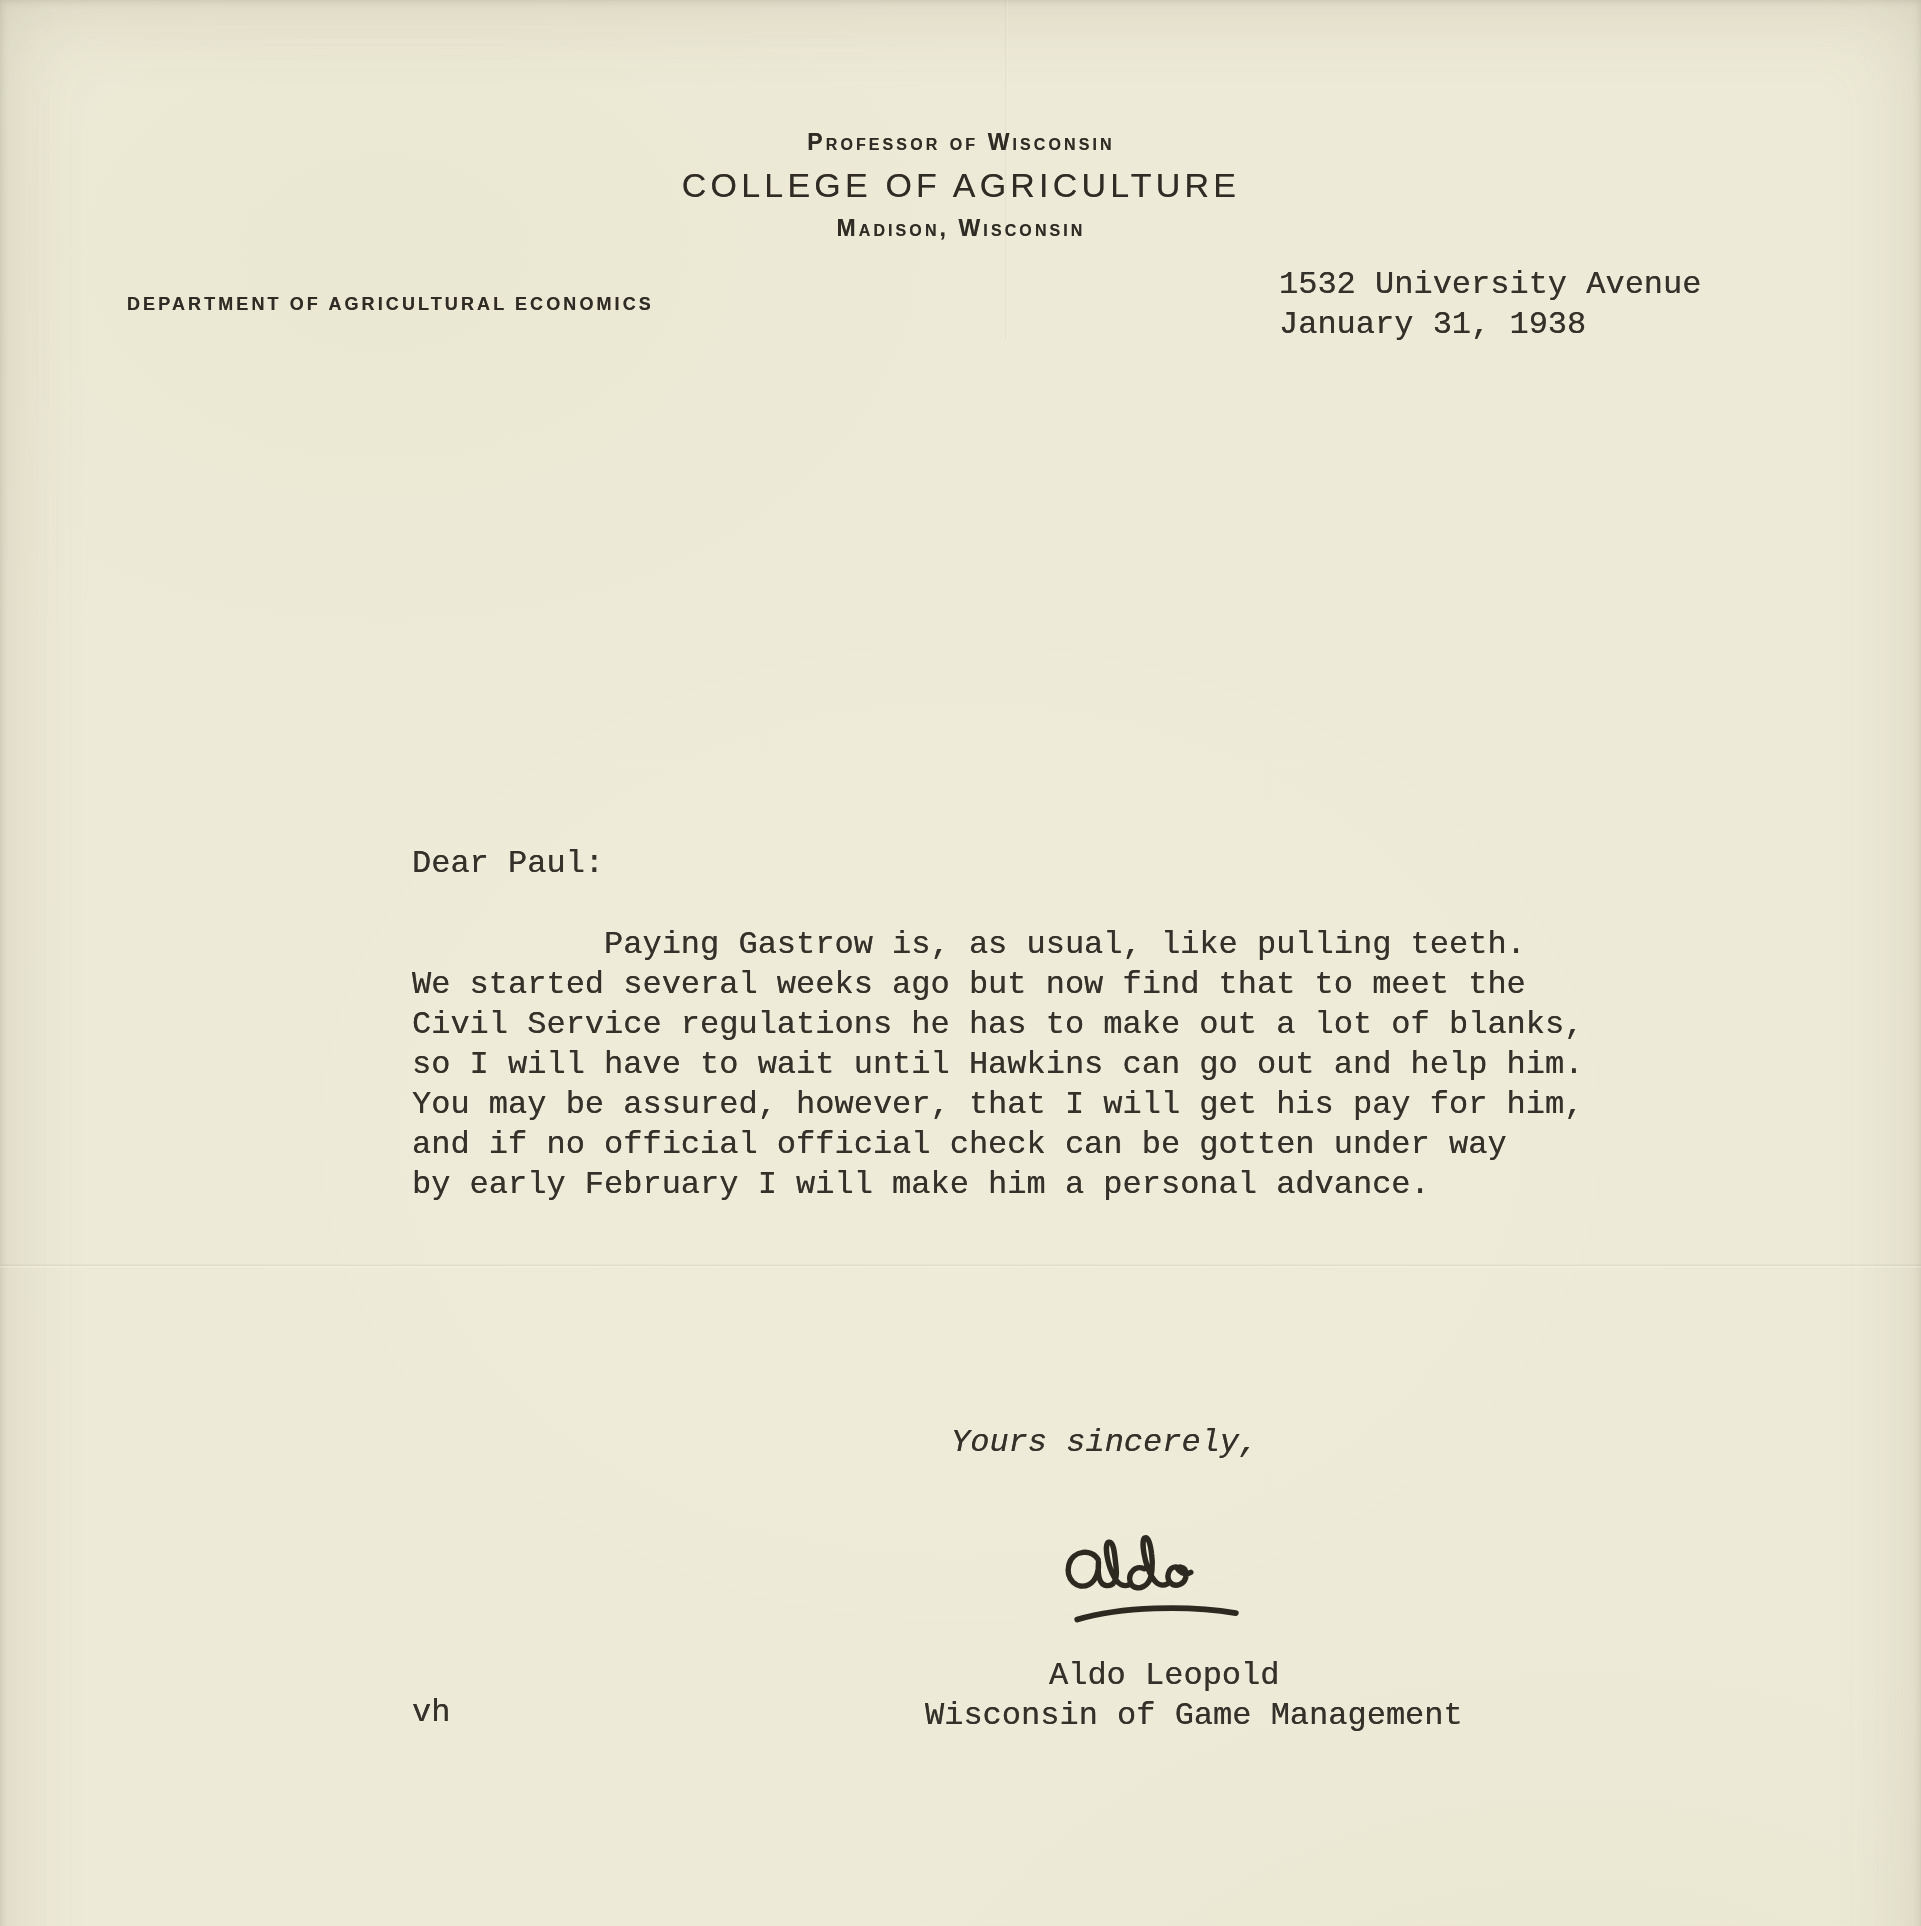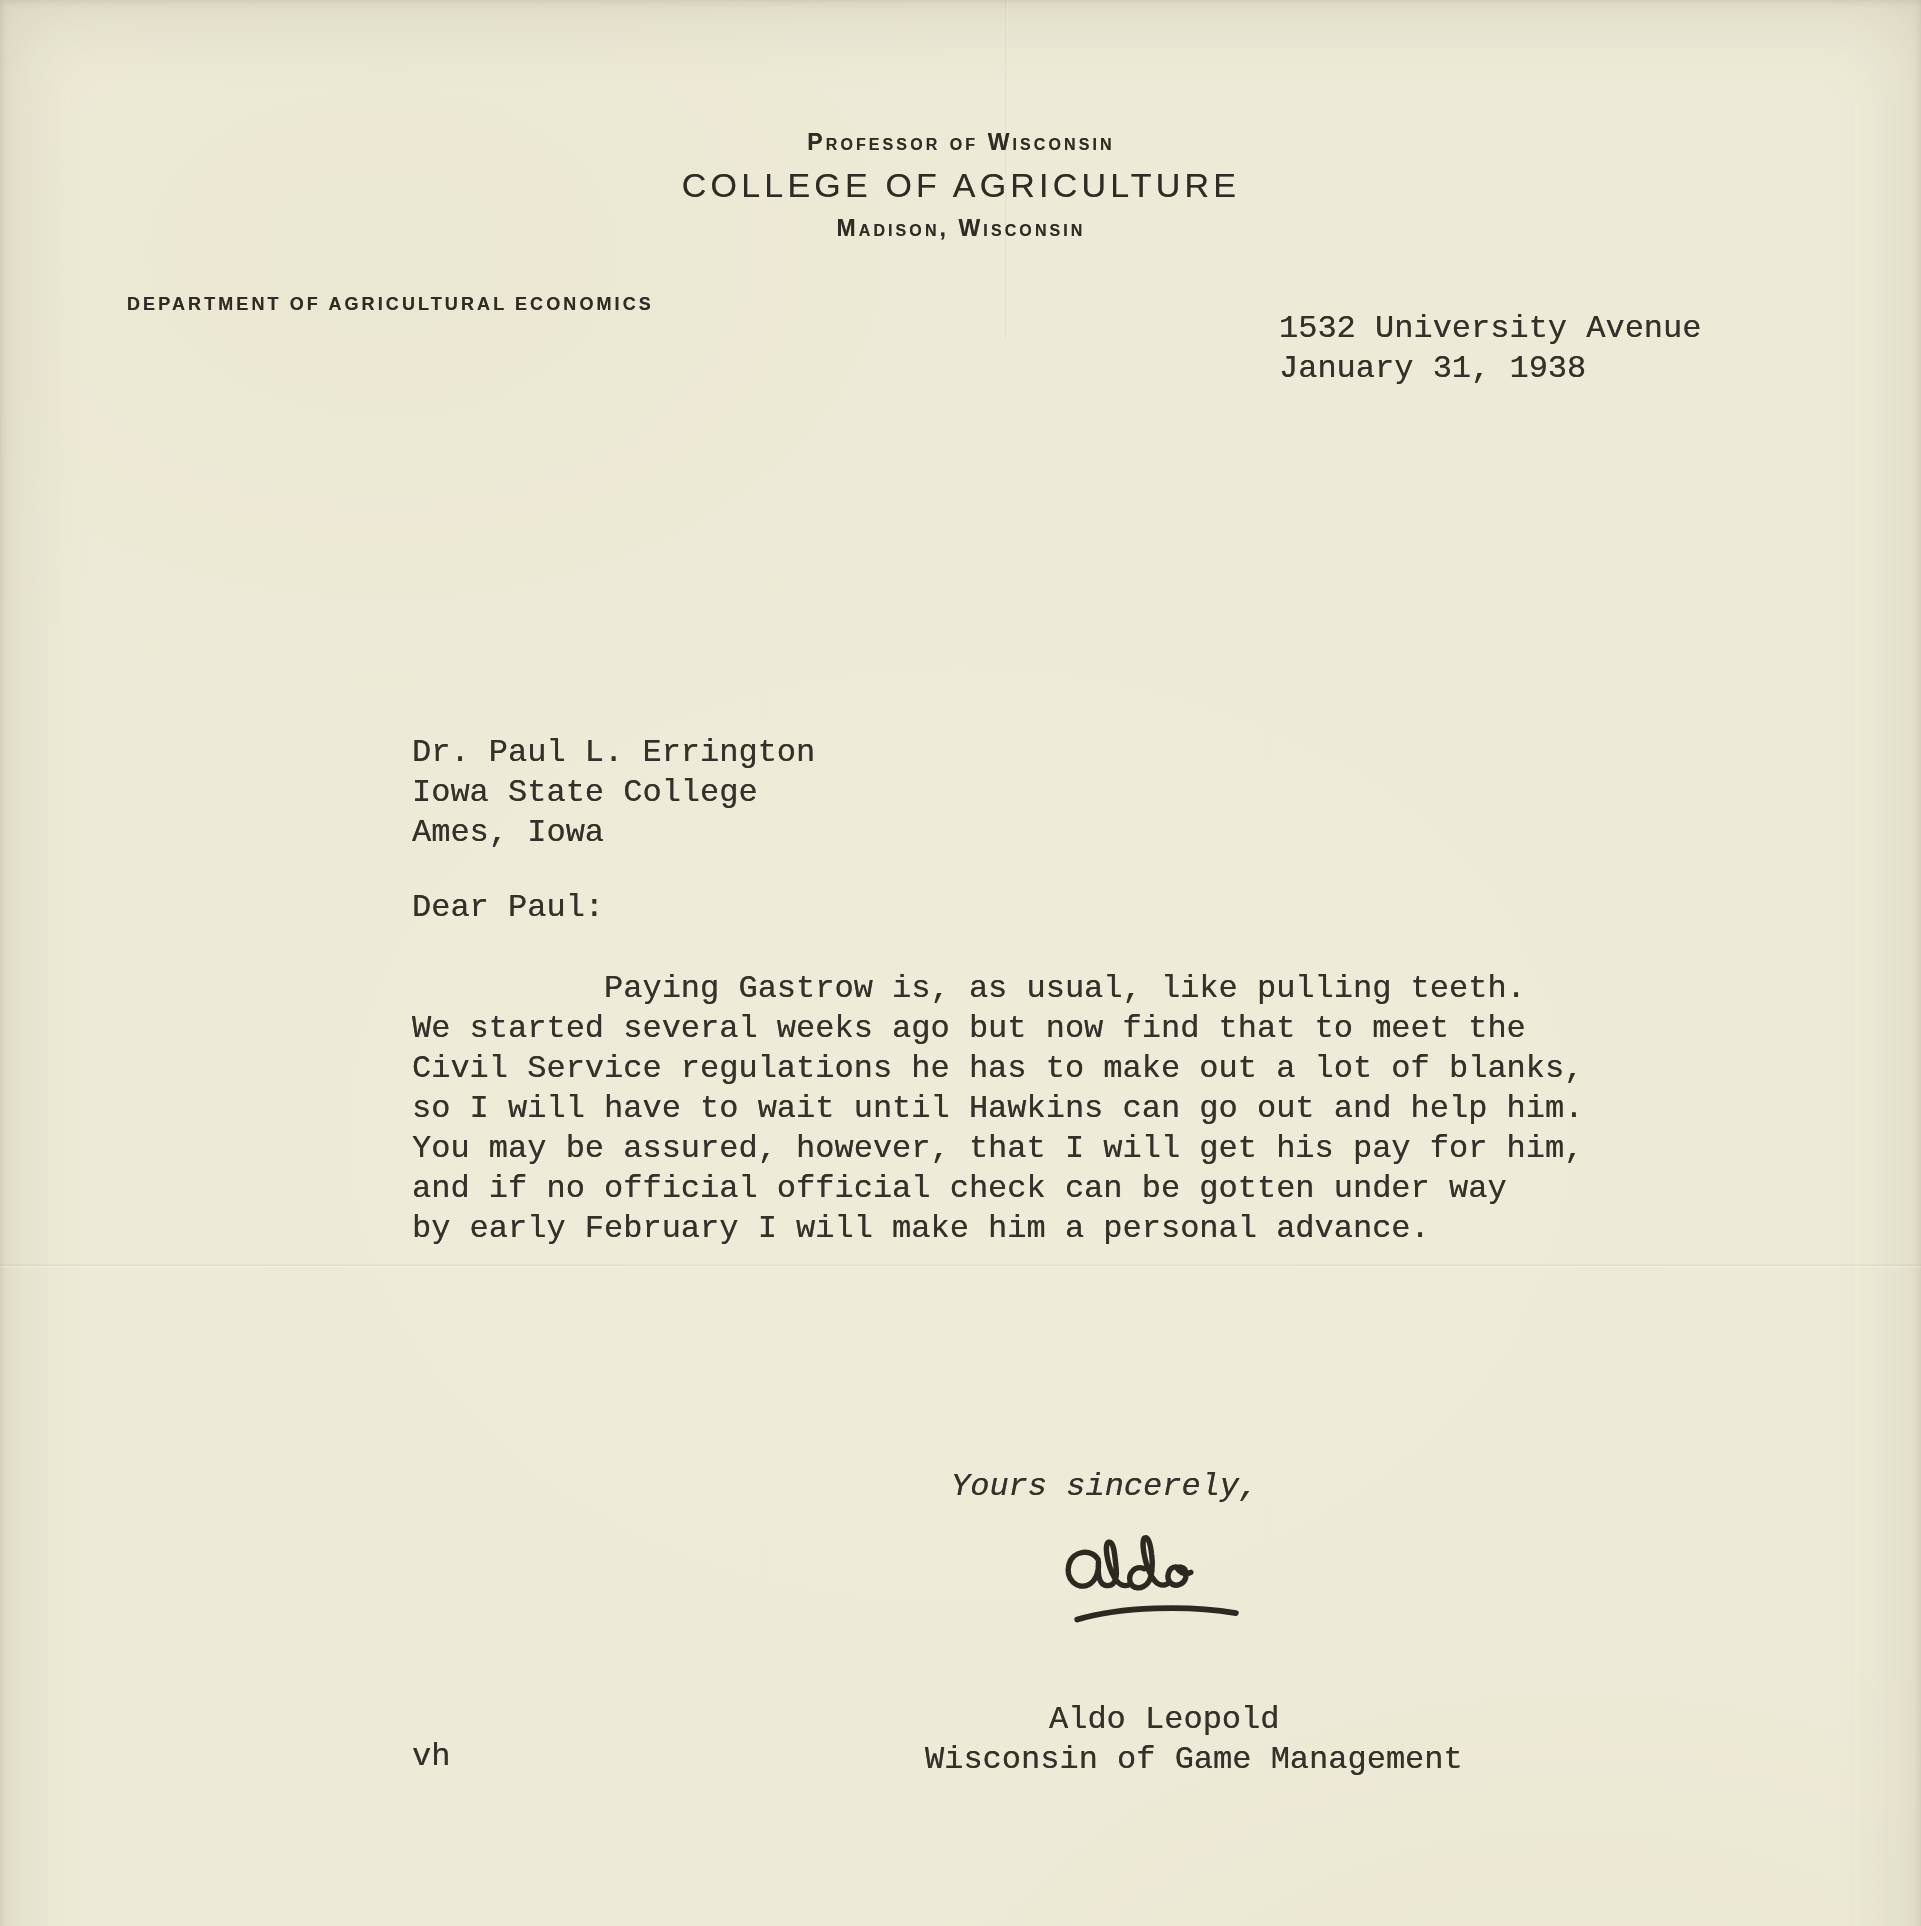--- a/index.html
+++ b/index.html
@@ -80,21 +80,20 @@
 
   
   .tw {
     position: absolute;
     font-family: "Liberation Mono", "DejaVu Sans Mono", monospace;
     font-size: 32px;
     line-height: 40px;
     color: #34312a;
     white-space: pre;
     text-shadow: 0 0 0.4px rgba(52,49,42,0.75), 0.4px 0.4px 0 rgba(52,49,42,0.14);
-    margin-top: 44px;
   }
 
   #handwritten-signature {
     position: absolute;
     left: 1040px;
     top: 1518px;
     width: 247px;
     height: 127px;
   }
   #handwritten-signature path {
@@ -114,23 +113,20 @@
 
   <div>
     <div class="lh lh-small" style="top:129px;">Professor of Wisconsin</div>
     <div class="lh lh-large" style="top:166px;">COLLEGE OF AGRICULTURE</div>
     <div class="lh lh-small" style="top:215px;">Madison, Wisconsin</div>
     <div class="lh-dept" style="left:127px; top:294px;">DEPARTMENT OF AGRICULTURAL ECONOMICS</div>
   </div>
 
   <div class="tw" style="left:1279px; top:265px;"><span>1532 University Avenue</span><br><span>January 31, 1938</span></div>
 
-  <div class="tw" style="left:412px; top:689px;">Dr. Paul L. Errington
-Iowa State College
-Ames, Iowa</div>
 
   <div class="tw" style="left:412px; top:844px;">Dear Paul:</div>
 
   <div class="tw" style="left:412px; top:925px;">          Paying Gastrow is, as usual, like pulling teeth.
 We started several weeks ago but now find that to meet the
 Civil Service regulations he has to make out a lot of blanks,
 so I will have to wait until Hawkins can go out and help him.
 You may be assured, however, that I will get his pay for him,
 and if no official official check can be gotten under way
 by early February I will make him a personal advance.</div>

